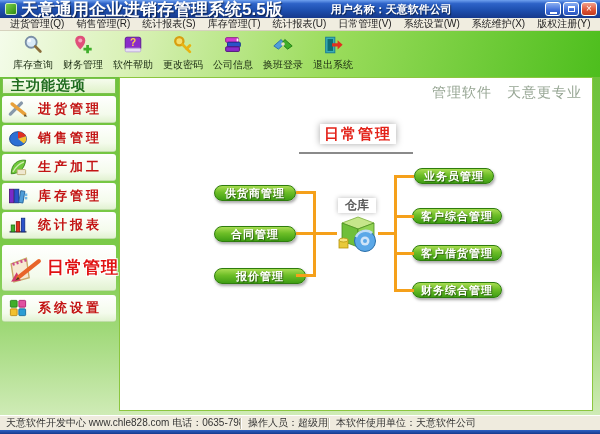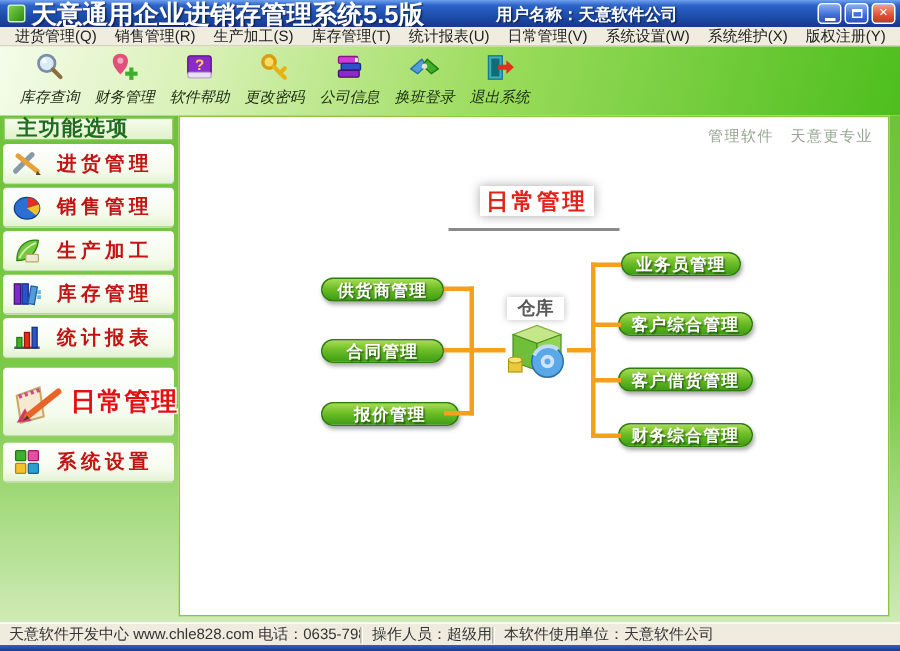--- a/index.html
+++ b/index.html
@@ -40,21 +40,21 @@
   .menu-item { font-size:10px; color:#222; padding:0 6px; white-space:nowrap; cursor:default; }
 
   
   .toolbar {
     position:absolute; top:31px; left:0; width:600px; height:46px;
     background:linear-gradient(105deg,#F4FCEA 0%,#D9F1B6 22%,#9BDC5C 55%,#4DBE1D 100%);
     display:flex; align-items:flex-start; padding:3px 0 0 8px;
   }
   .tool-btn { width:50px; display:flex; flex-direction:column; align-items:center; gap:2px; cursor:pointer; }
   .tool-btn svg { width:22px; height:22px; }
-  .tool-label { font-size:10px; color:#1b2b12; white-space:nowrap;font-style:italic; }
+  .tool-label { font-size:10px; color:#1b2b12; white-space:nowrap; }
 
   
   .body {
     position:absolute; top:77px; left:0; width:600px; height:338px;
     background:linear-gradient(180deg,#6FC23C 0%,#7CCB4A 55%,#CFEBB6 100%);
   }
 
   
   .sidebar { position:absolute; top:0; left:0; width:118px; height:338px; padding:1px 2px; }
   .side-header {
@@ -74,21 +74,21 @@
   .side-item.selected .side-label {
     margin-left:4px; font-size:17px; color:#E01212; letter-spacing:1px;
     text-shadow:1px 1px 0 #fff,-1px -1px 0 #fff,1px -1px 0 #fff,-1px 1px 0 #fff;
   }
 
   
   .content {
     position:absolute; top:0; left:119px; width:474px; height:334px;
     background:#fff; border:1px solid #8CC63F;
   }
-  .slogan { position:absolute; top:6px; right:10px; font-size:10px; color:#97a694; letter-spacing:1px; }
+  .slogan { position:absolute; top:6px; right:10px; font-size:14px; color:#97a694; letter-spacing:1px; }
 
   .diagram-title {
     position:absolute; left:200px; top:46px; width:76px; height:20px;
     display:flex; align-items:center; justify-content:center;
     font-size:15px; font-weight:bold; color:#E3231A; letter-spacing:2px;
     background:rgba(255,255,255,.95); box-shadow:0 0 7px rgba(0,0,0,.35);
   }
   .diagram-underline { position:absolute; left:179px; top:74px; width:114px; height:2px; background:#8a8a8a; }
 
   .pill {
@@ -145,21 +145,21 @@
         </div>
       <div class="win-btn close">
           <span>×</span>
         </div>
     </div>
   </div>
 
   <div class="menubar">
     <span class="menu-item">进货管理(Q)</span>
     <span class="menu-item">销售管理(R)</span>
-    <span class="menu-item">生产加工(S)</span>
+    <span class="menu-item">统计报表(S)</span>
     <span class="menu-item">库存管理(T)</span>
     <span class="menu-item">统计报表(U)</span>
     <span class="menu-item">日常管理(V)</span>
     <span class="menu-item">系统设置(W)</span>
     <span class="menu-item">系统维护(X)</span>
     <span class="menu-item">版权注册(Y)</span>
     <span class="menu-item">输入法(Z)</span>
   </div>
 
   <div class="toolbar">

